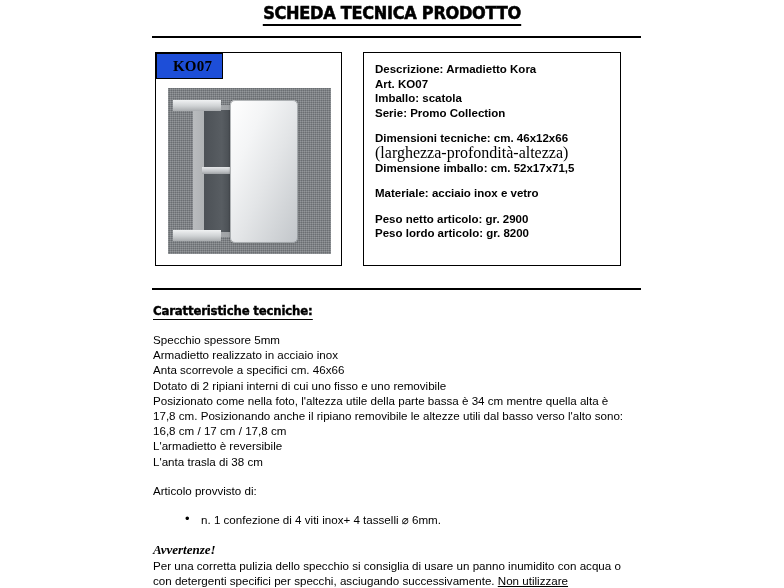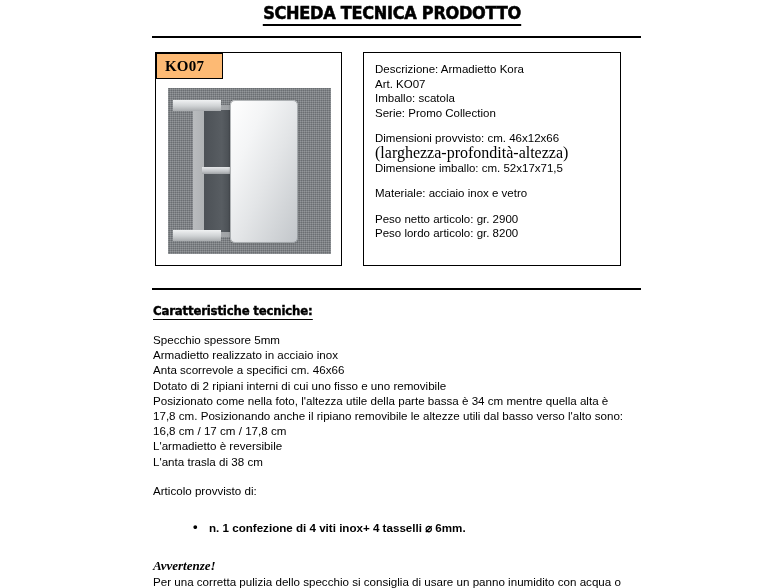--- a/index.html
+++ b/index.html
@@ -69,24 +69,24 @@
 
   
   .code-label {
     position: absolute;
     left: 0px;
     top: 0px;
     width: 67px;
     height: 26px;
     border: 1.2px solid #000;
     box-sizing: border-box;
-    background: #fdba74;
+    background: #1d4ed8;
     display: flex;
     align-items: center;
-    padding-left: 8px;
+    padding-left: 16px;
     font-family: "Liberation Serif", serif;
     font-weight: bold;
     font-size: 15px;
     letter-spacing: 0.2px;
   }
 
   
   .photo {
     position: absolute;
     left: 12px;
@@ -148,21 +148,21 @@
     content: "";
     position: absolute;
     left: 0; top: 0; right: 0; bottom: 0;
     border-radius: 5px;
     border: 1px solid rgba(120,125,130,0.55);
   }
 
   
   .info-line {
     font-size: 11.5px;
-    font-weight: normal;
+    font-weight: bold;
     line-height: 14.6px;
     white-space: nowrap;
   }
   .info-sub {
     font-family: "Liberation Serif", serif;
     font-size: 16px;
     font-weight: normal;
     line-height: 14.6px;
     white-space: nowrap;
   }
@@ -192,24 +192,23 @@
     left: 153px;
     top: 332px;
     width: 480px;
     font-size: 11.6px;
     line-height: 15.2px;
   }
   .body-block p { margin: 0; }
   .para-gap { height: 14px; }
 
   .bullet-list {
-    margin: 8px;
+    margin: 0;
     padding: 0 0 0 48px;
     list-style: none;
-    font-weight: bold;
   }
   .bullet-list li {
     position: relative;
     font-size: 11.6px;
     line-height: 15.2px;
   }
   .bullet-list li::before {
     content: "\2022";
     position: absolute;
     left: -16px;
@@ -254,21 +253,21 @@
 </div>
 
 <div class="box box-info">
   <div class="info-line">Descrizione: Armadietto Kora</div>
   <div class="info-line">Art.  KO07</div>
   <div class="info-line">Imballo:  scatola</div>
   <div class="info-line">Serie: Promo Collection</div>
 
   <div class="gap-sm"></div>
 
-  <div class="info-line">Dimensioni provvisto: cm. 46x12x66</div>
+  <div class="info-line">Dimensioni tecniche: cm. 46x12x66</div>
   <div class="info-sub">(larghezza-profondità-altezza)</div>
   <div class="info-line">Dimensione imballo: cm. 52x17x71,5</div>
 
   <div class="gap-sm"></div>
 
   <div class="info-line">Materiale:  acciaio inox e vetro</div>
 
   <div class="gap-sm"></div>
 
   <div class="info-line">Peso netto articolo: gr.  2900</div>

